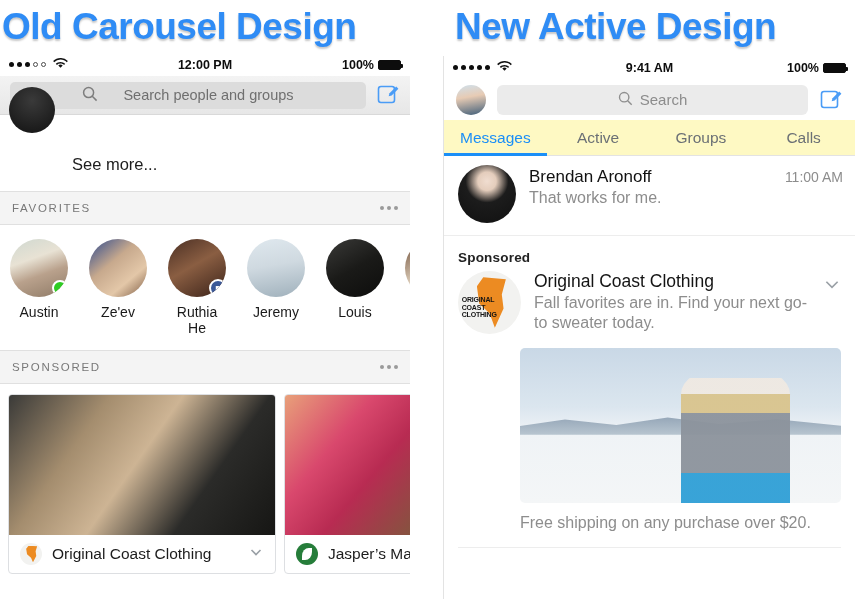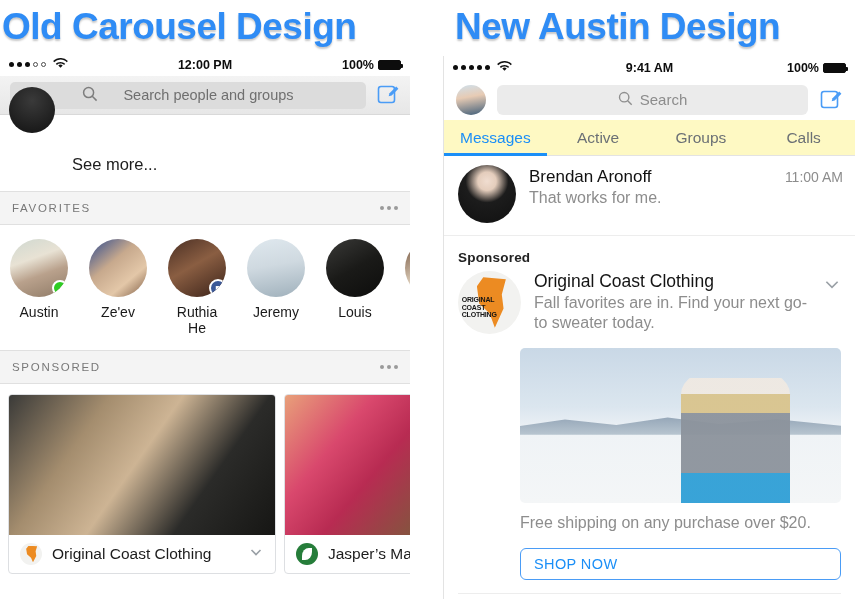--- a/index.html
+++ b/index.html
@@ -223,21 +223,21 @@
     background:#ec8b22;
     clip-path: polygon(22% 0, 100% 4%, 86% 34%, 92% 62%, 62% 100%, 44% 72%, 8% 52%, 0 18%);
   }
 </style>
 </head>
 <body>
 
 <div class="stage">
 
   <div class="title title-left">Old Carousel Design</div>
-  <div class="title title-right">New Austin Design</div>
+  <div class="title title-right">New Active Design</div>
 
   <div class="panel panel-left">
 
     <div class="statusbar">
       <div class="sb-left">
         <span class="dots">
           <i class="dot filled"></i>
             <i class="dot filled"></i>
             <i class="dot filled"></i>
             <i class="dot hollow"></i>
@@ -435,18 +435,17 @@
         <svg width="18" height="18" viewBox="0 0 16 16">
             <polyline points="3,6 8,11 13,6" fill="none" stroke="#9aa0a6" stroke-width="1.5"></polyline>
           </svg>
       </span>
     </div>
 
     <div class="ad-image ph-winter"></div>
 
     <div class="ad-cta">
       <div class="ad-ctatext">Free shipping on any purchase over $20.</div>
-      <div class="shopnow">SHOP NOW</div>
     </div>
 
     <div class="rp-bottomrule"></div>
   </div>
 </div>
 
 </body></html>

